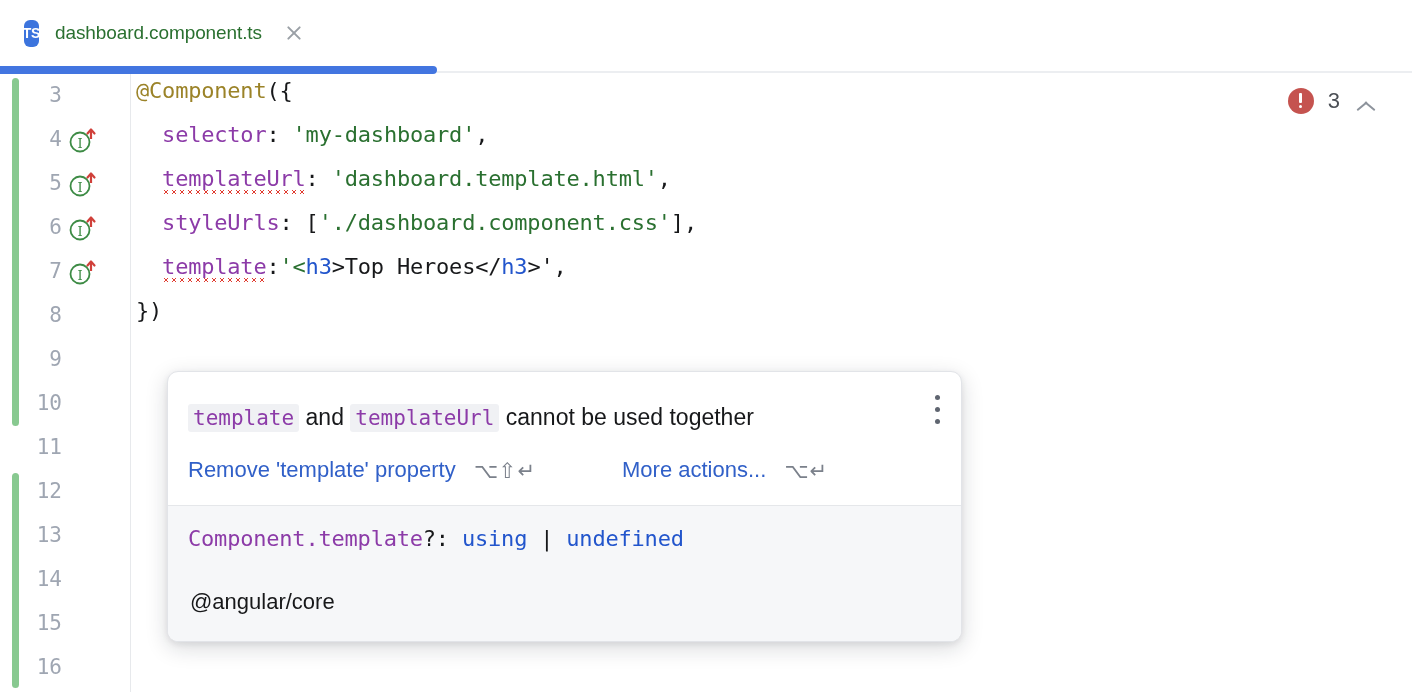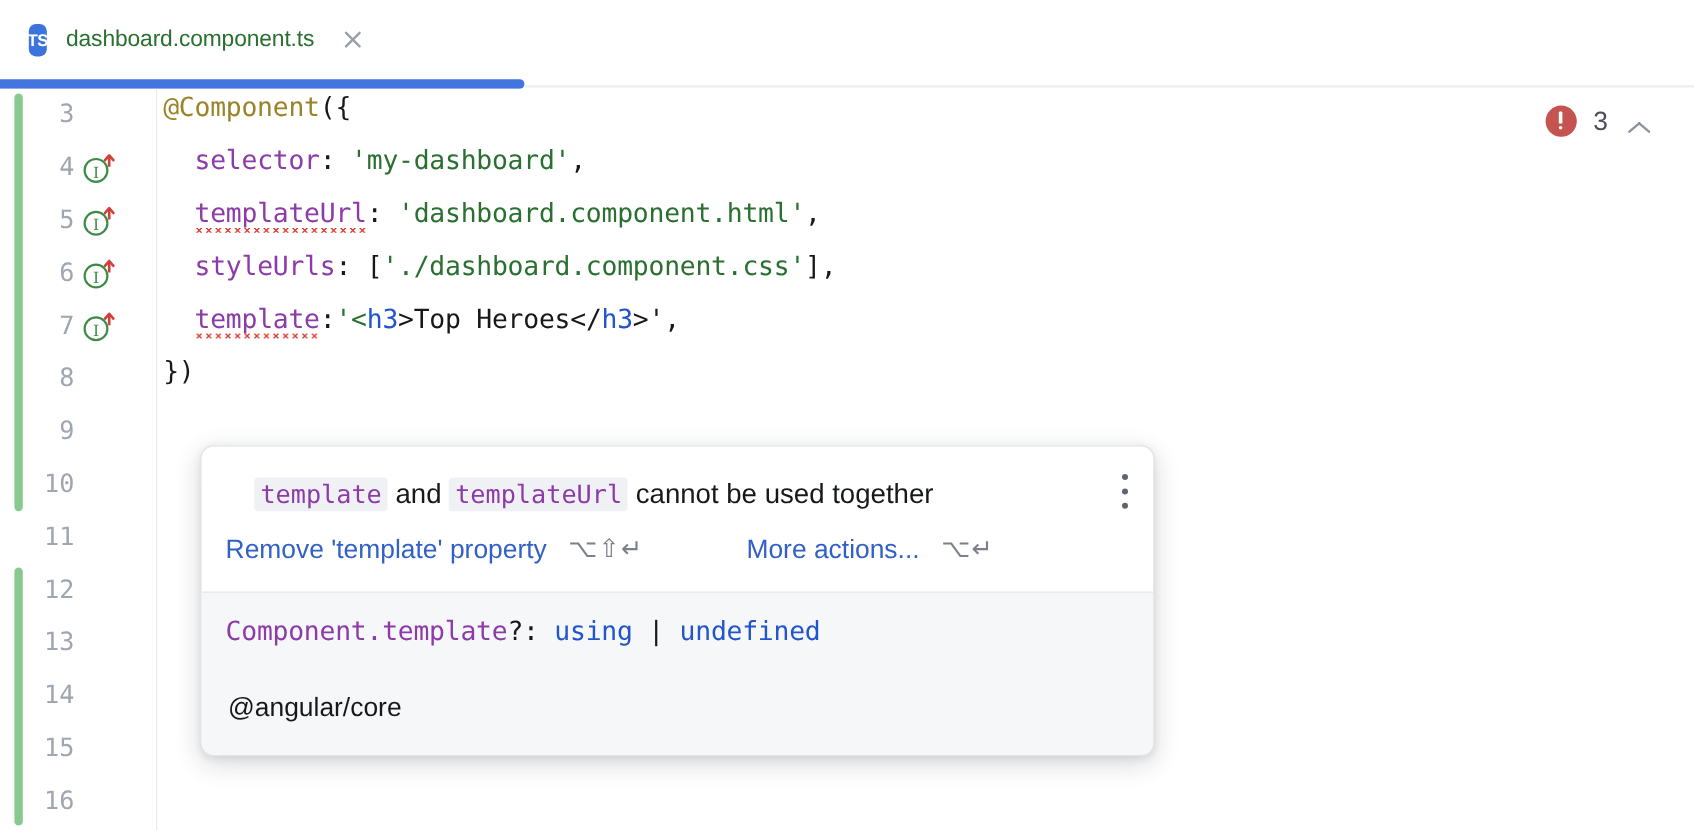--- a/index.html
+++ b/index.html
@@ -245,35 +245,34 @@
     overflow: hidden;
     box-sizing: border-box;
   }
   .tt-head {
     position: relative;
     padding: 26px 56px 0 20px;
   }
   .tt-msg {
     font-size: 23px;
     color: #17181a;
-    line-height: 26px;
+    line-height: 38px;
     white-space: nowrap;
-    margin-left: 24px;
   }
   .tt-code {
     font-family: "DejaVu Sans Mono", monospace;
     font-size: 21px;
     color: #8c3ba8;
     background: #f0f1f4;
     padding: 2px 5px;
     border-radius: 3px;
   }
   .tt-actions {
     display: flex;
-    align-items: flex-start;
+    align-items: flex-end;
     padding: 20px 20px 22px 20px;
     gap: 0;
   }
   .tt-link {
     font-size: 22px;
     color: #3160c8;
     cursor: pointer;
     white-space: nowrap;
   }
   .tt-keys {
@@ -383,21 +382,21 @@
     <div class="line" style="top:88px;">
       <div class="lnum">5</div>
       <div class="gicon">
         <svg width="30" height="28" viewBox="0 0 30 28">
           <circle cx="12" cy="16" r="9.5" fill="none" stroke="#3d8b45" stroke-width="1.8"></circle>
           <text x="12" y="22" font-family="DejaVu Serif, serif" font-size="13" fill="#3d8b45" text-anchor="middle">I</text>
           <line x1="23" y1="13" x2="23" y2="4" stroke="#d0403a" stroke-width="2.2"></line>
           <path d="M19.5 7.5 L23 3.5 L26.5 7.5" fill="none" stroke="#d0403a" stroke-width="2.2" stroke-linecap="round" stroke-linejoin="round"></path>
         </svg>
       </div>
-      <div class="code">  <span class="k-prop squig">templateUrl</span><span class="k-pun">: </span><span class="k-str">'dashboard.component.html'</span><span class="k-pun">,</span></div>
+      <div class="code">  <span class="k-prop squig">templateUrl</span><span class="k-pun">: </span><span class="k-str">'dashboard.template.html'</span><span class="k-pun">,</span></div>
     </div>
 
     <div class="line" style="top:132px;">
       <div class="lnum">6</div>
       <div class="gicon">
         <svg width="30" height="28" viewBox="0 0 30 28">
           <circle cx="12" cy="16" r="9.5" fill="none" stroke="#3d8b45" stroke-width="1.8"></circle>
           <text x="12" y="22" font-family="DejaVu Serif, serif" font-size="13" fill="#3d8b45" text-anchor="middle">I</text>
           <line x1="23" y1="13" x2="23" y2="4" stroke="#d0403a" stroke-width="2.2"></line>
           <path d="M19.5 7.5 L23 3.5 L26.5 7.5" fill="none" stroke="#d0403a" stroke-width="2.2" stroke-linecap="round" stroke-linejoin="round"></path>

